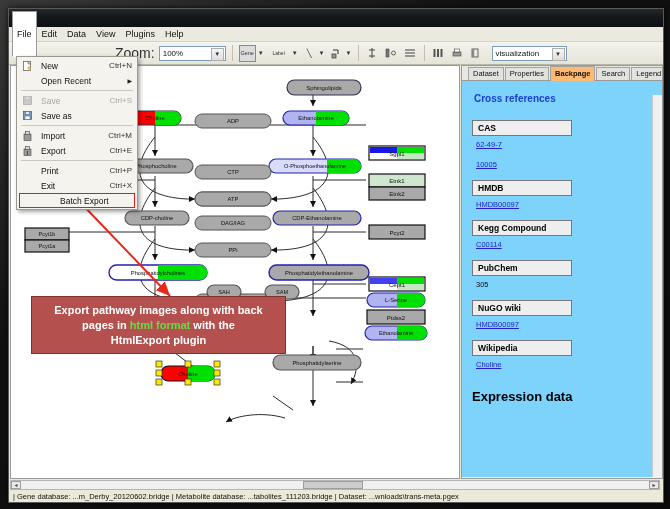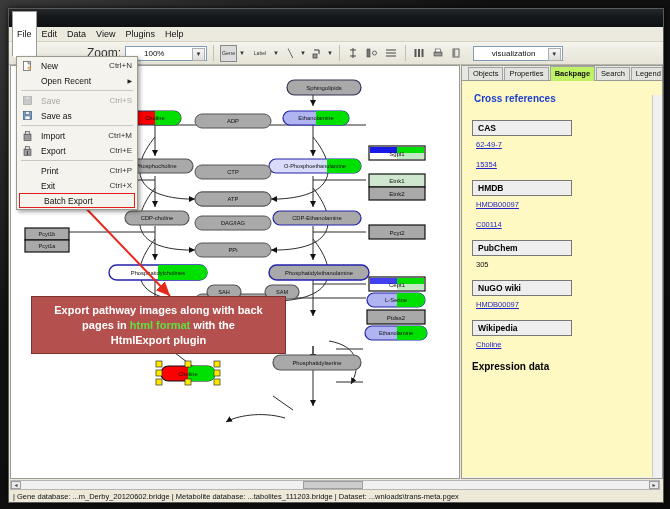--- a/index.html
+++ b/index.html
@@ -28,65 +28,65 @@
   
   .menubar{height:14px;background:#eceade;border-bottom:1px solid #d5d2c4;
            display:flex;align-items:center;padding-left:3px;font-size:9px;color:#111;position:relative;z-index:40;}
   .menubar span.mi{padding:1px 5px;cursor:default;}
   .menubar span.mi.active{background:#ffffff;border:1px solid #9a9a9a;border-bottom:1px solid #fff;padding:17px 4px;}
 
   
   .toolbar{height:22px;background:linear-gradient(to bottom,#f4f3ec,#e6e4d7);
            border-bottom:1px solid #b9b6a8;display:flex;align-items:center;gap:4px;
            padding-left:4px;font-size:8px;color:#222;}
-  .zlabel{font-size:12px;color:#333;margin-left:74px;}
+  .zlabel{font-size:14px;color:#333;margin-left:102px;}
   .combo{height:13px;border:1px solid #7f9db9;background:#fff;font-size:8px;
-         display:flex;align-items:center;padding-left:18px;position:relative;color:#111;}
+         display:flex;align-items:center;padding-left:3px;position:relative;color:#111;}
   .combo .arw{position:absolute;right:1px;top:1px;width:11px;height:11px;
               background:linear-gradient(to bottom,#f6f6f6,#ddd);border:1px solid #aeaeae;
               display:flex;align-items:center;justify-content:center;font-size:6px;color:#333;}
   .tsep{width:1px;height:16px;background:#c2bfb1;margin:0 2px;}
   .tbtn{width:15px;height:15px;display:flex;align-items:center;justify-content:center;
         font-size:8px;color:#333;}
   .drop{font-size:6px;color:#333;margin-left:-2px;}
 
   
   .filemenu{position:absolute;left:7px;top:47px;width:120px;background:#f4f3ee;
             border:1px solid #9c9a8f;box-shadow:2px 2px 4px rgba(0,0,0,.35);z-index:60;
             font-size:8.5px;color:#111;padding:1px 0;}
   .fm-row{height:15px;display:flex;align-items:center;padding-left:3px;position:relative;}
   .fm-ic{width:15px;height:11px;display:flex;align-items:center;justify-content:center;font-size:8px;}
   .fm-lb{flex:1;padding-left:6px;}
   .fm-ac{color:#333;padding-right:5px;font-size:8px;}
   .fm-row.disabled .fm-lb,.fm-row.disabled .fm-ac{color:#a8a6a0;}
   .fm-sep{height:1px;background:#c9c7bd;margin:2px 4px;}
-  .fm-row.highlight{border:1.5px solid #e01b1b;margin:0 2px;height:13px;}
+  .fm-row.highlight{border:1.5px solid #e01b1b;margin:0 2px;height:13px;gap:16px;}
   .sub-arrow{position:absolute;right:5px;font-size:6px;color:#222;}
 
   
   .canvasWrap{position:absolute;left:1px;top:56px;width:448px;height:412px;background:#fff;
               border:1px solid #9a9a9a;overflow:hidden;}
   .canvasWrap svg{display:block;}
 
   
   .rpanel{position:absolute;left:452px;top:56px;width:200px;height:412px;background:#f0f0f0;
           border:1px solid #9a9a9a;overflow:hidden;}
   .ptabs{display:flex;height:14px;align-items:flex-end;background:#e7e7e4;
          border-bottom:1px solid #9a9a9a;padding-left:6px;}
   .ptab{font-size:7.5px;padding:1px 4px;border:1px solid #a3a3a3;border-bottom:none;
         background:#e2e2de;color:#111;margin-right:1px;height:10px;line-height:10px;}
-  .ptab.sel{background:#bef264;font-weight:bold;height:12px;line-height:12px;position:relative;top:1px;text-align:center;}
-  .pbody{background:#fef9c3;height:396px;padding:8px 10px 14px 10px;box-sizing:border-box;overflow:hidden;position:relative;}
+  .ptab.sel{background:#fdba74;font-weight:bold;height:12px;line-height:12px;position:relative;top:1px;text-align:center;}
+  .pbody{background:#7dd3fc;height:396px;padding:8px 10px 14px 10px;box-sizing:border-box;overflow:hidden;position:relative;}
   .crosshdr{color:#1a3fcf;font-weight:bold;font-size:10px;margin:4px 0 16px 2px;}
   .xrefbox{border:1px solid #777;background:#eeeeee;font-weight:bold;font-size:8.5px;
            color:#000;padding:2px 5px;width:100px;box-sizing:border-box;}
   .xval{font-size:7.5px;margin:4px 0 11px 4px;}
   .xval a{color:#2222cc;text-decoration:underline;margin-top:36px;}
   .xval.plain{color:#111;text-decoration:none;}
-  .exprhdr{font-weight:bold;font-size:10px;color:#000;margin-top:12px;}
+  .exprhdr{font-weight:bold;font-size:13px;color:#000;margin-top:20px;}
   .vscroll{position:absolute;right:0;top:14px;width:9px;height:396px;background:#f0f0f0;border-left:1px solid #c9c9c9;}
 
   
   .statusbar{position:absolute;left:1px;bottom:2px;width:650px;height:20px;}
   .hscroll{height:8px;background:#f0f0f0;border:1px solid #b5b5b5;position:relative;}
   .hthumb{position:absolute;left:45%;top:0;width:9%;height:6px;background:#cdcdcd;border:1px solid #9e9e9e;}
   .hcap{position:absolute;top:0;width:8px;height:6px;background:#e9e9e9;border:1px solid #9e9e9e;
         font-size:5px;display:flex;align-items:center;justify-content:center;color:#444;}
   .sbtext{font-size:7.5px;color:#111;padding:2px 0 0 3px;white-space:nowrap;}
 
@@ -428,37 +428,38 @@
   <div class="callout">
     <p>
       <span>Export pathway images along with back</span><br>
       <span>pages in </span><span class="hl">html format</span><span> with the</span><br>
       <span>HtmlExport plugin</span>
     </p>
   </div>
 
   <div class="rpanel">
     <div class="ptabs">
-      <div class="ptab">Objects</div>
+      <div class="ptab">Dataset</div>
       <div class="ptab">Properties</div>
       <div class="ptab sel">Backpage</div>
       <div class="ptab">Search</div>
       <div class="ptab">Legend</div>
     </div>
     <div class="pbody">
       <div class="crosshdr">Cross references</div>
 
       <div class="xrefbox">CAS</div>
       <div class="xval"><a href="#">62-49-7</a></div>
 
-      <div class="xval"><a href="#">15354</a></div>
+      <div class="xval"><a href="#">10005</a></div>
 
       <div class="xrefbox">HMDB</div>
       <div class="xval"><a href="#">HMDB00097</a></div>
 
+      <div class="xrefbox">Kegg Compound</div>
       <div class="xval"><a href="#">C00114</a></div>
 
       <div class="xrefbox">PubChem</div>
       <div class="xval plain">305</div>
 
       <div class="xrefbox">NuGO wiki</div>
       <div class="xval"><a href="#">HMDB00097</a></div>
 
       <div class="xrefbox">Wikipedia</div>
       <div class="xval"><a href="#">Choline</a></div>

